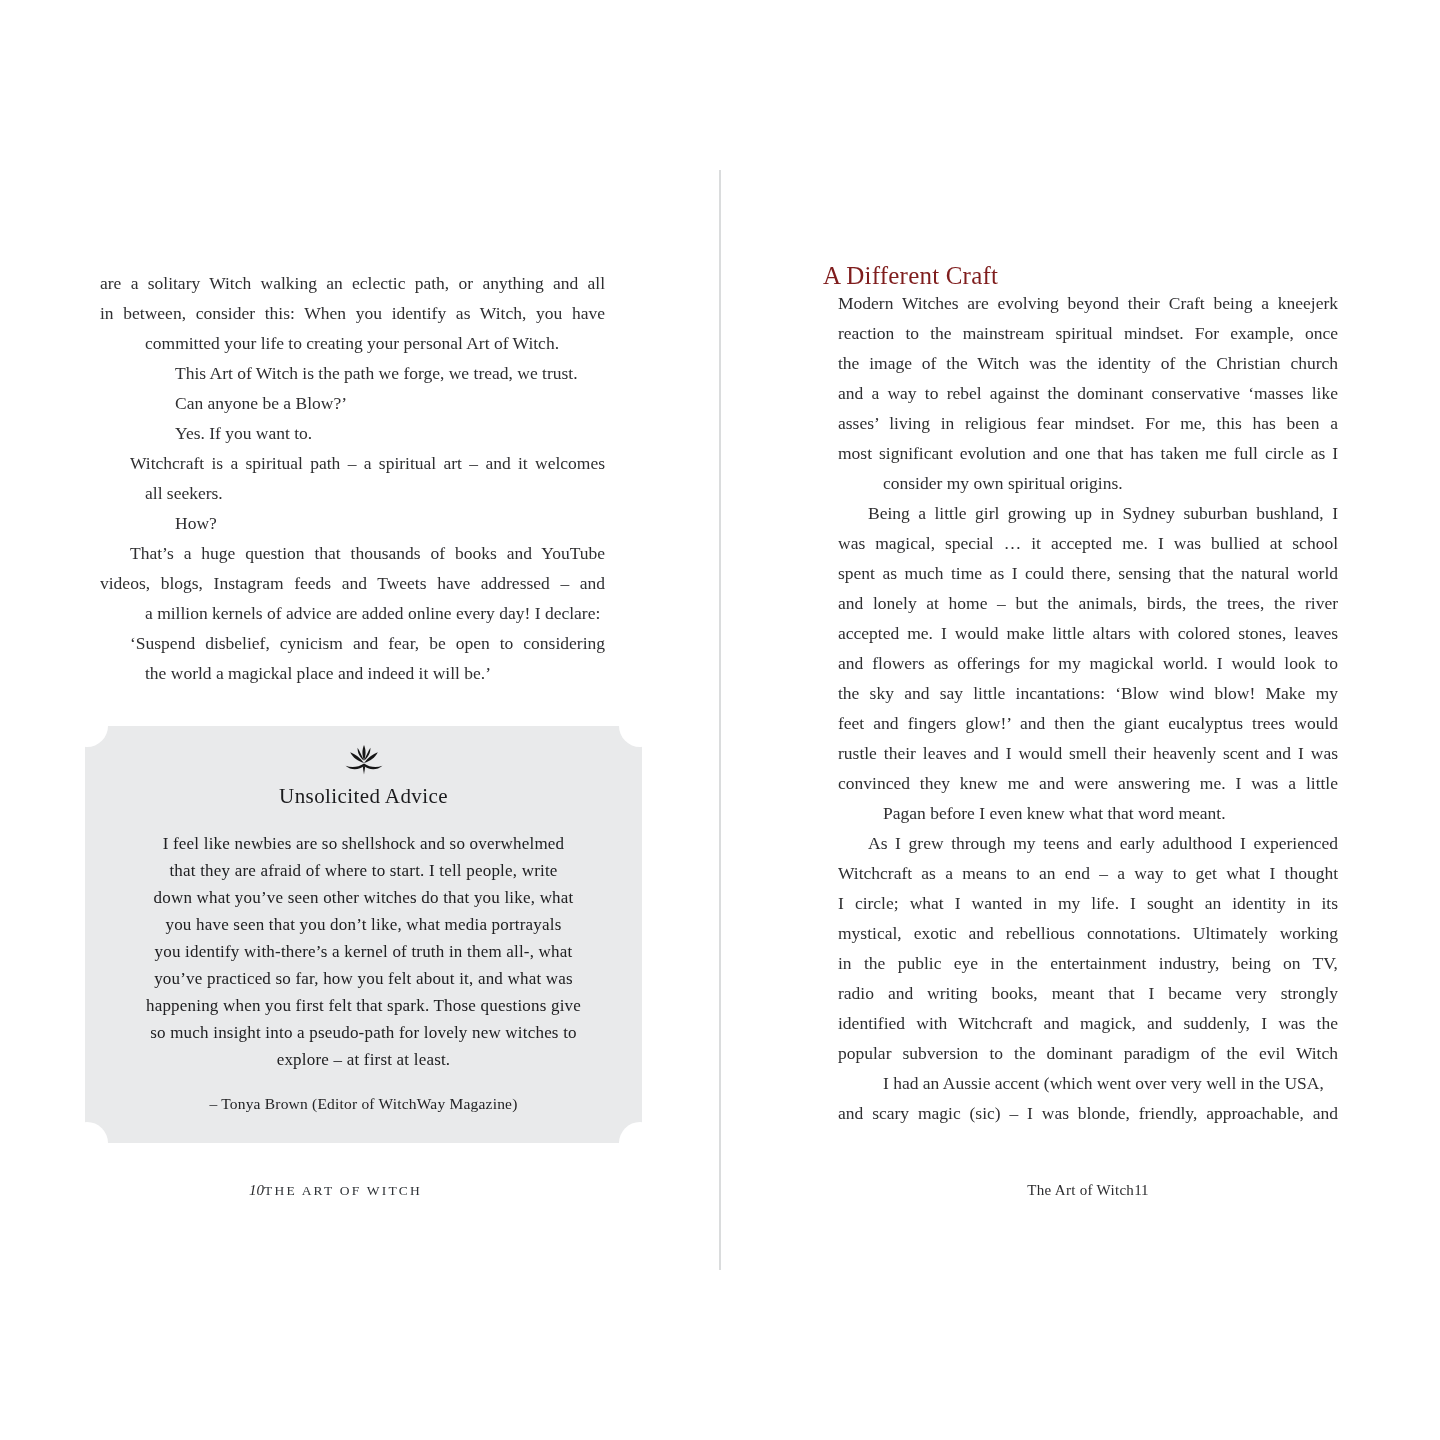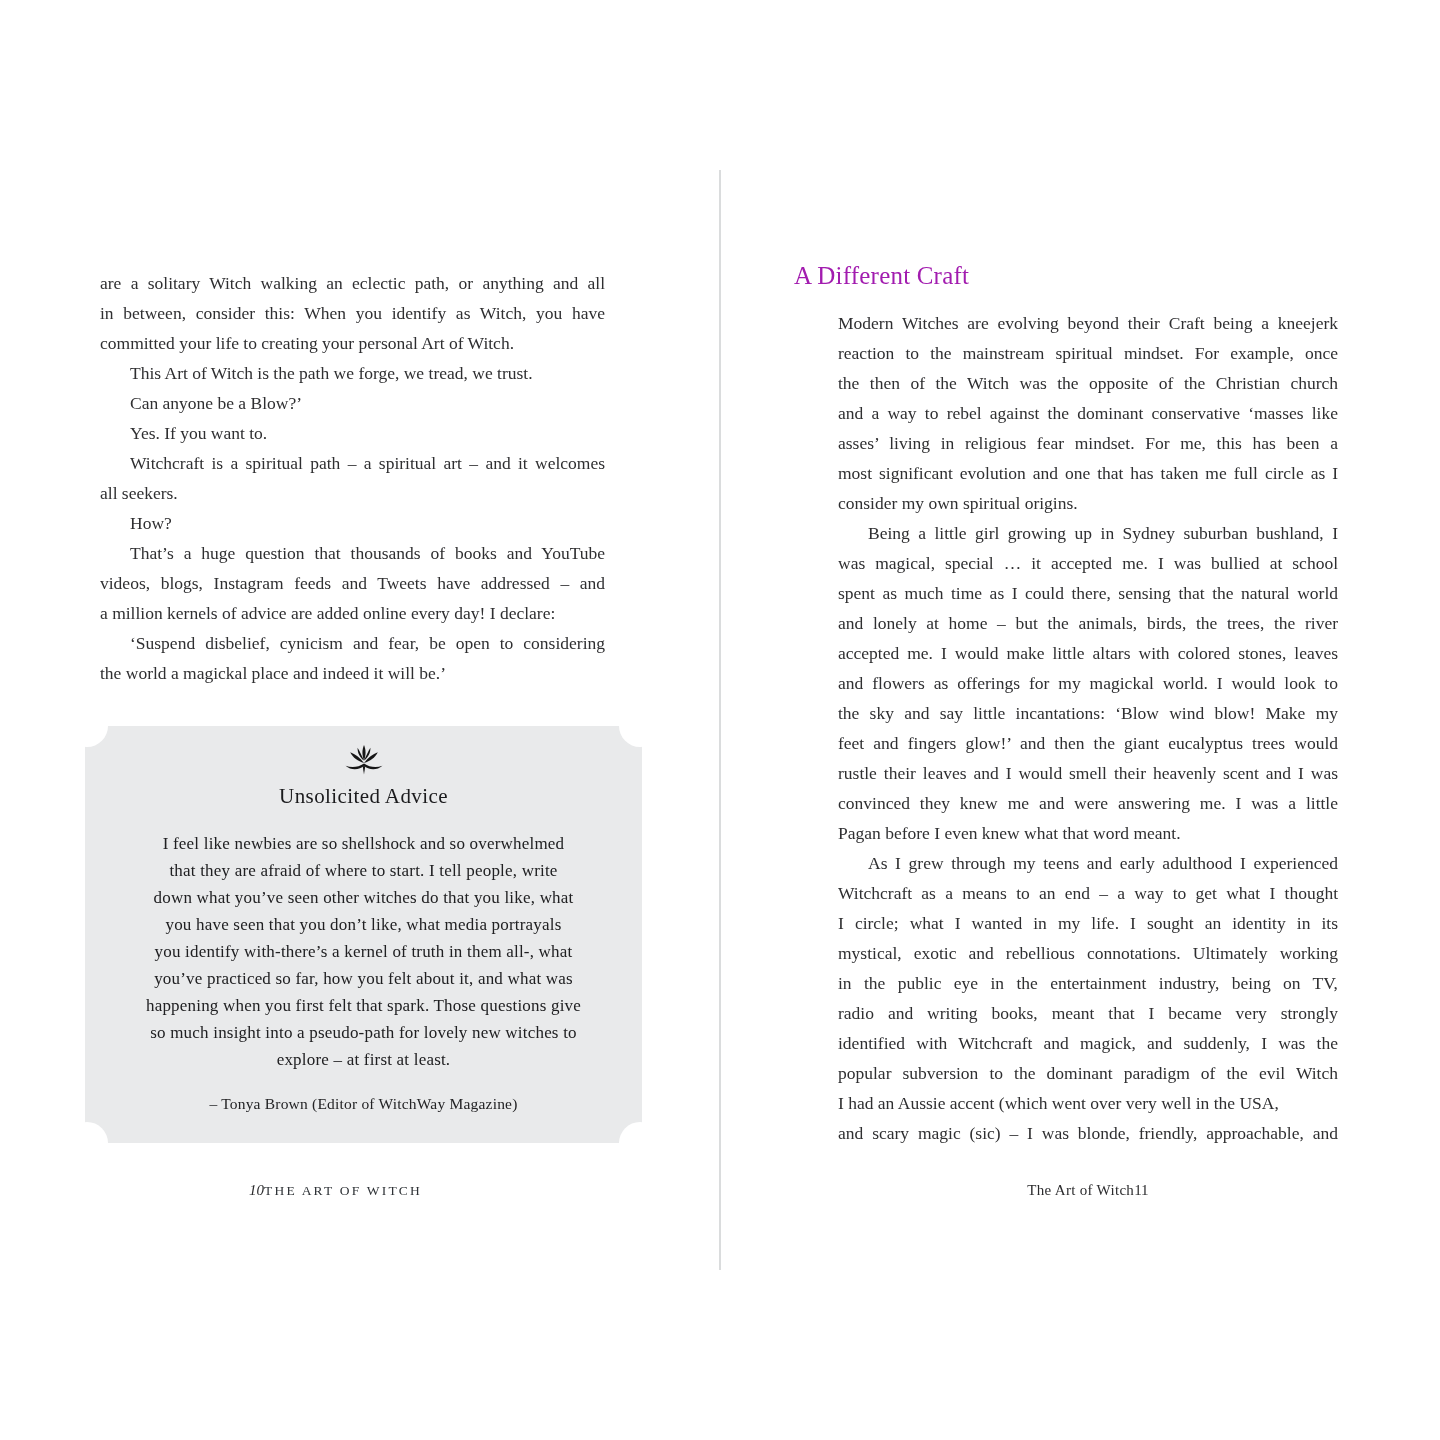--- a/index.html
+++ b/index.html
@@ -4,28 +4,28 @@
 <style>
   html,body{margin:0;padding:0;background:#ffffff;}
   .canvas{
     position:relative;width:1440px;height:1440px;background:#ffffff;
     font-family:Liberation Serif, serif;color:#2f2f31;overflow:hidden;
   }
   .divider{position:absolute;left:719px;top:170px;width:2px;height:1100px;background:#dadcdd;}
   
   .textblock{position:absolute;font-size:17.5px;line-height:30px;color:#2f2f31;}
   .tb-left{left:100px;top:268px;width:505px;}
-  .tb-right{left:838px;top:308px;width:500px;}
+  .tb-right{left:838px;top:288px;width:500px;}
   .line{text-align:justify;text-align-last:justify;}
-  .line.last{text-align-last:left;}
+  .line.last{text-align-last:left;margin-left:45px;}
   .line.ind{text-indent:30px;}
   
   .chapter-heading{
-    position:absolute;left:794px;top:260px;width:500px;
-    font-size:25px;line-height:32px;color:#a21caf;font-weight:500;letter-spacing:.2px;
+    position:absolute;left:823px;top:260px;width:500px;
+    font-size:25px;line-height:32px;color:#7f1d1d;font-weight:500;letter-spacing:.2px;
   }
   
   .advice-box{
     position:absolute;left:85px;top:726px;width:557px;height:417px;
     background:#e9eaeb;border-radius:10px;
   }
   .notch{position:absolute;width:42px;height:42px;border-radius:50%;background:#ffffff;}
   .notch.tl{left:-19px;top:-21px;}
   .notch.tr{right:-19px;top:-21px;}
   .notch.bl{left:-19px;bottom:-21px;}
@@ -119,21 +119,21 @@
     </div>
   </div>
 
   <div>
 
     <div class="chapter-heading">A Different Craft</div>
 
     <div class="textblock tb-right">
         <div class="line">Modern Witches are evolving beyond their Craft being a kneejerk</div>
         <div class="line">reaction to the mainstream spiritual mindset. For example, once</div>
-        <div class="line">the then of the Witch was the opposite of the Christian church</div>
+        <div class="line">the image of the Witch was the identity of the Christian church</div>
         <div class="line">and a way to rebel against the dominant conservative ‘masses like</div>
         <div class="line">asses’ living in religious fear mindset. For me, this has been a</div>
         <div class="line">most significant evolution and one that has taken me full circle as I</div>
         <div class="line last">consider my own spiritual origins.</div>
         <div class="line ind">Being a little girl growing up in Sydney suburban bushland, I</div>
         <div class="line">was magical, special … it accepted me. I was bullied at school</div>
         <div class="line">spent as much time as I could there, sensing that the natural world</div>
         <div class="line">and lonely at home – but the animals, birds, the trees, the river</div>
         <div class="line">accepted me. I would make little altars with colored stones, leaves</div>
         <div class="line">and flowers as offerings for my magickal world. I would look to</div>

